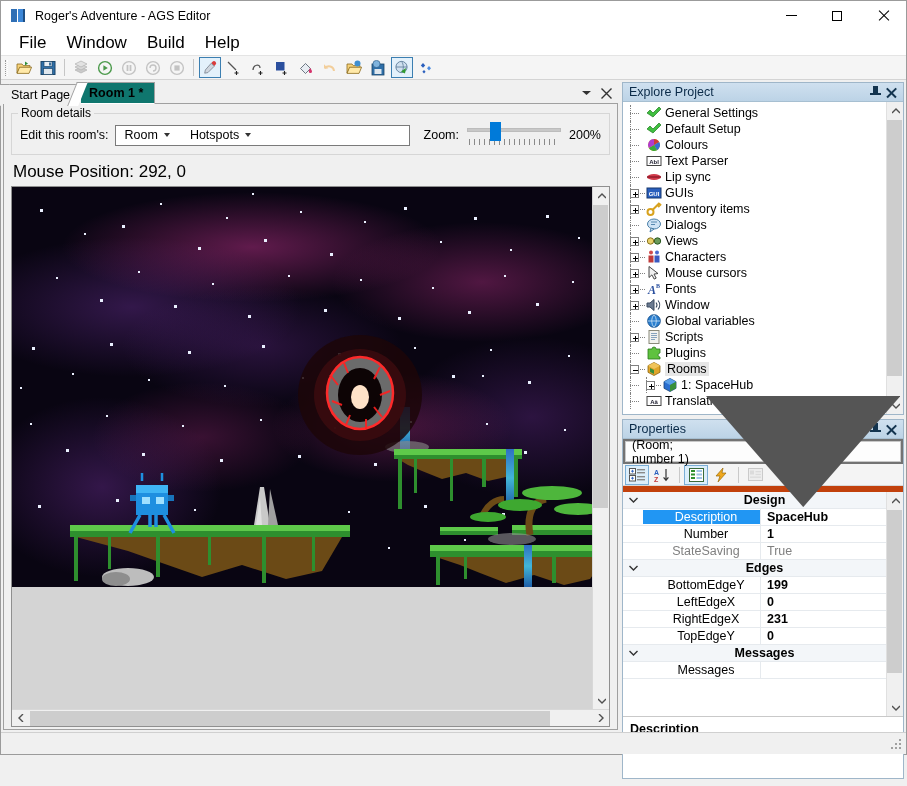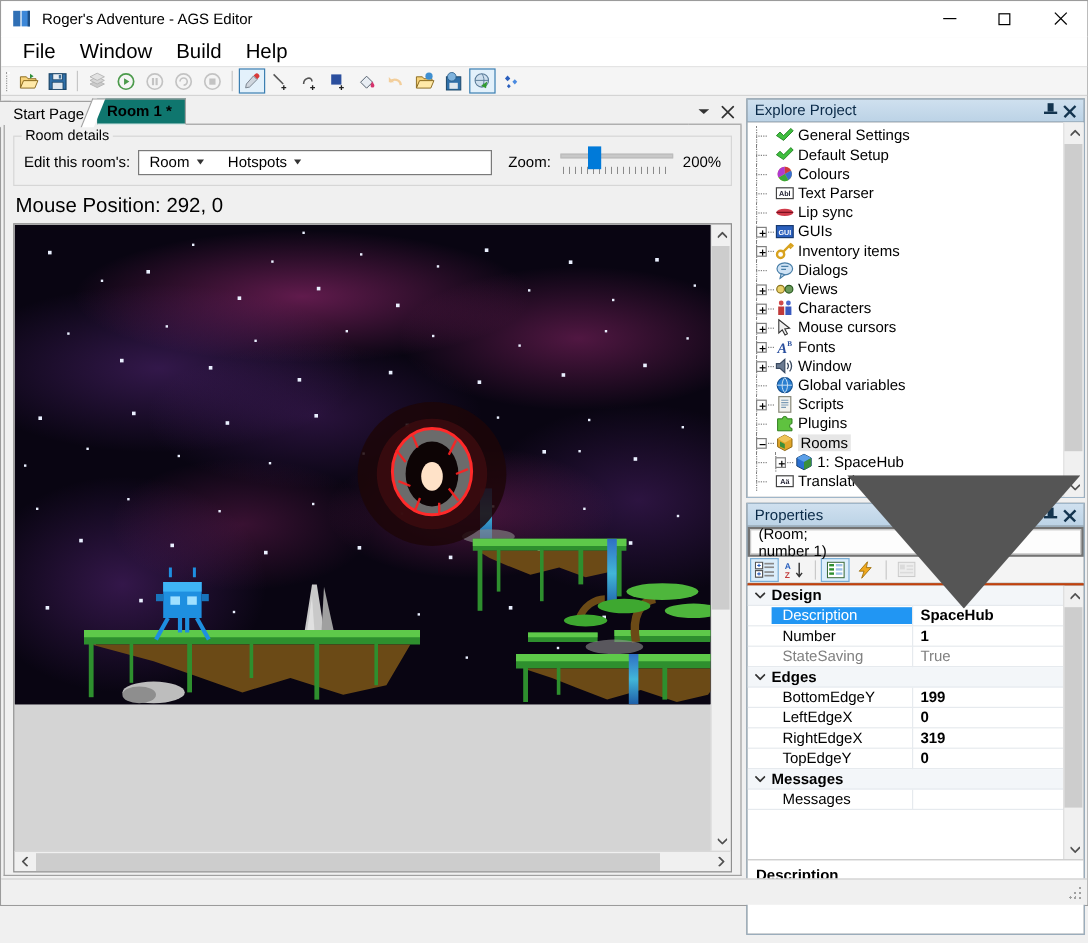--- a/index.html
+++ b/index.html
@@ -505,21 +505,22 @@
     border: 1px solid transparent;
     margin-right: 1px;
   }
   .pt-btn.on { background: #dceefb; border: 1px solid #7aaed6; }
   .pt-sep { width: 1px; height: 16px; background: #c9c9c9; margin: 0 4px; }
 
   .grid-wrap {
     flex: 1;
     display: flex;
     min-height: 0;
-    border-top: 2px solid #c2410c;
+    border-top: 6px solid #c2410c;
+    text-align: center;
   }
   .grid {
     flex: 1;
     overflow: hidden;
     font-size: 12.5px;
     background: #fff;
   }
   .grow {
     height: 17px;
     display: flex;
@@ -1459,21 +1460,21 @@
                 <span class="gval bold">199</span>
               </div>
               <div class="grow">
                 <span class="catarrow"></span>
                 <span class="gname">LeftEdgeX</span>
                 <span class="gval bold">0</span>
               </div>
               <div class="grow">
                 <span class="catarrow"></span>
                 <span class="gname">RightEdgeX</span>
-                <span class="gval bold">319</span>
+                <span class="gval bold">231</span>
               </div>
               <div class="grow">
                 <span class="catarrow"></span>
                 <span class="gname">TopEdgeY</span>
                 <span class="gval bold">0</span>
               </div>
               <div class="grow cat">
                 <span class="catarrow">
                   <svg width="9" height="6" viewBox="0 0 9 6">
                     <path d="M0.5 1l4 4 4-4" stroke="#333" stroke-width="1.4" fill="none"></path>

